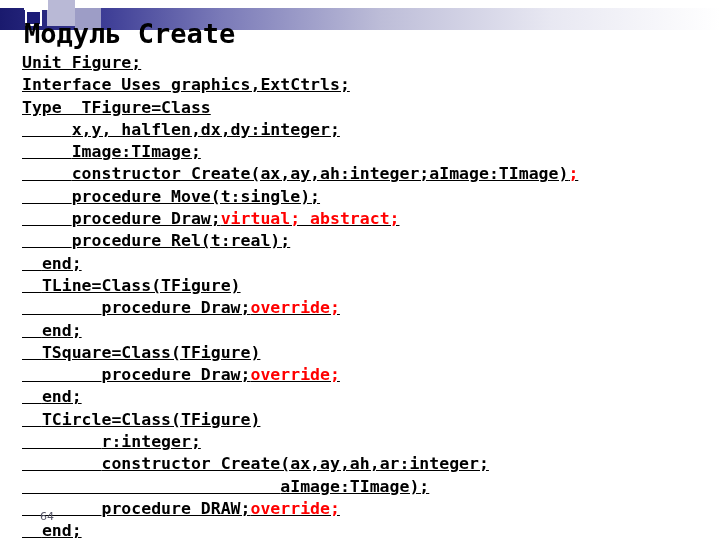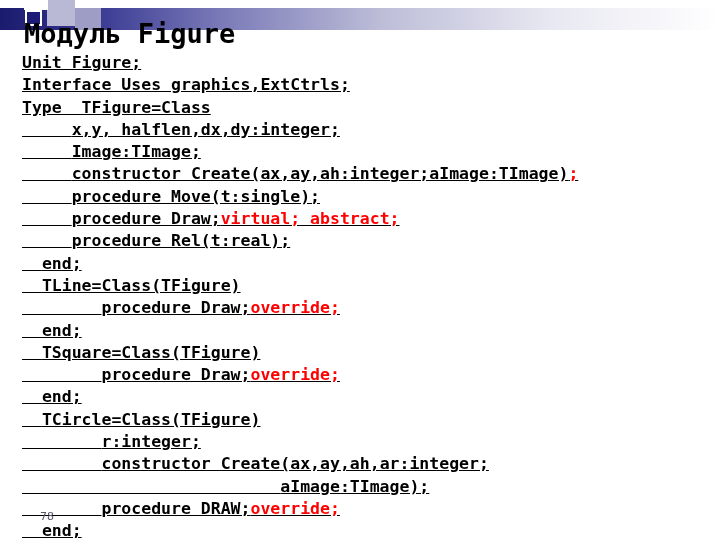--- a/index.html
+++ b/index.html
@@ -133,17 +133,17 @@
 <body>
 
 <div id="deco-band"></div>
 <div id="deco-tail"></div>
 <div id="deco-square-light"></div>
 <div id="deco-square-pale"></div>
 <div id="deco-white-gap"></div>
 <div id="deco-square-dark"></div>
 <div id="deco-square-dark-inner"></div>
 
-<div id="slide-title">Модуль Figure</div>
+<div id="slide-title">Модуль Create</div>
 
 <div id="code-body"><div class="code-line"><span>Unit Figure;</span></div><div class="code-line"><span>Interface Uses graphics,ExtCtrls;</span></div><div class="code-line"><span>Type  TFigure=Class</span></div><div class="code-line">     <span>x,y, halflen,dx,dy:integer;</span></div><div class="code-line">     <span>Image:TImage;</span></div><div class="code-line">     <span>constructor Create(ax,ay,ah:integer;aImage:TImage)</span><span class="kw-red" style="color: rgb(255, 0, 0);">;</span></div><div class="code-line">     <span>procedure Move(t:single);</span></div><div class="code-line">     <span>procedure Draw;</span><span class="kw-red" style="color: rgb(255, 0, 0);">virtual; abstract;</span></div><div class="code-line">     <span>procedure Rel(t:real);</span></div><div class="code-line">  <span>end;</span></div><div class="code-line">  <span>TLine=Class(TFigure)</span></div><div class="code-line">        <span>procedure Draw;</span><span class="kw-red" style="color: rgb(255, 0, 0);">override;</span></div><div class="code-line">  <span>end;</span></div><div class="code-line">  <span>TSquare=Class(TFigure)</span></div><div class="code-line">        <span>procedure Draw;</span><span class="kw-red" style="color: rgb(255, 0, 0);">override;</span></div><div class="code-line">  <span>end;</span></div><div class="code-line">  <span>TCircle=Class(TFigure)</span></div><div class="code-line">        <span>r:integer;</span></div><div class="code-line">        <span>constructor Create(ax,ay,ah,ar:integer;</span></div><div class="code-line">                          <span>aImage:TImage);</span></div><div class="code-line">        <span>procedure DRAW;</span><span class="kw-red" style="color: rgb(255, 0, 0);">override;</span></div><div class="code-line">  <span>end;</span></div></div>
 
-<div id="page-number">78</div>
+<div id="page-number">64</div>
 
 </body></html>

